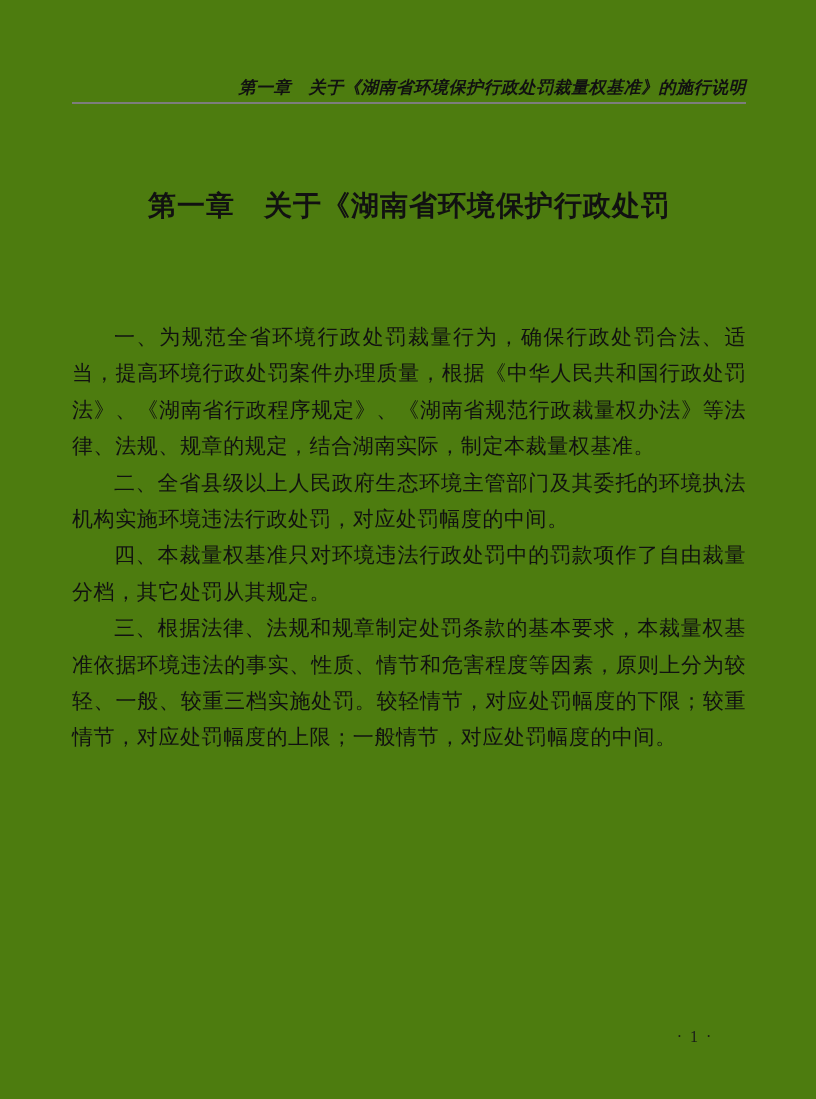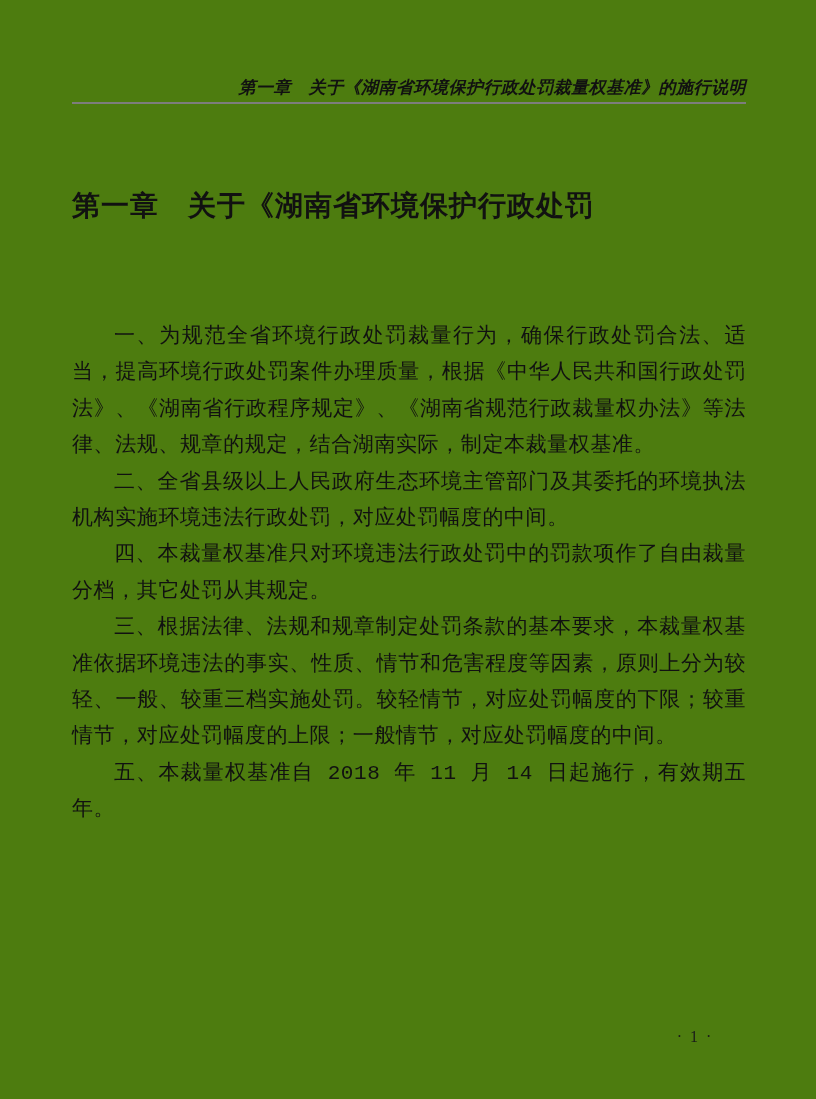--- a/index.html
+++ b/index.html
@@ -31,38 +31,39 @@
     width: 674px;
     height: 2px;
     background: #7d7d7d;
   }
   .chapter-title {
     position: absolute;
     top: 182px;
     left: 72px;
     width: 674px;
     margin: 0;
+    text-align: center;
     font-size: 28px;
     line-height: 47px;
     font-weight: bold;
     letter-spacing: 1px;
   }
   .chapter-title .title-line { display: block; }
   .doc-body {
     position: absolute;
     top: 319px;
     left: 72px;
     width: 674px;
     font-size: 21px;
     line-height: 36.4px;
     text-align: justify;
     text-justify: inter-character;
     letter-spacing: 0.6px;
   }
-  .doc-body p { margin: 0; text-indent: 2em; font-family: Liberation Mono, monospace; }
+  .doc-body p { margin: 0; text-indent: 2em; }
   .page-number {
     position: absolute;
     top: 1028px;
     left: 655px;
     width: 80px;
     text-align: center;
     font-size: 16px;
     letter-spacing: 2px;
     color: #1a1a1a;
   }
@@ -80,18 +81,17 @@
 
   <h1 class="chapter-title">
     <span class="title-line">第一章　关于《湖南省环境保护行政处罚</span>
   </h1>
 
   <div class="doc-body">
     <p>一、为规范全省环境行政处罚裁量行为，确保行政处罚合法、适当，提高环境行政处罚案件办理质量，根据《中华人民共和国行政处罚法》、《湖南省行政程序规定》、《湖南省规范行政裁量权办法》等法律、法规、规章的规定，结合湖南实际，制定本裁量权基准。</p>
     <p>二、全省县级以上人民政府生态环境主管部门及其委托的环境执法机构实施环境违法行政处罚，对应处罚幅度的中间。</p>
     <p>四、本裁量权基准只对环境违法行政处罚中的罚款项作了自由裁量分档，其它处罚从其规定。</p>
     <p>三、根据法律、法规和规章制定处罚条款的基本要求，本裁量权基准依据环境违法的事实、性质、情节和危害程度等因素，原则上分为较轻、一般、较重三档实施处罚。较轻情节，对应处罚幅度的下限；较重情节，对应处罚幅度的上限；一般情节，对应处罚幅度的中间。</p>
-    <p>五、本裁量权基准自 2018 年 11 月 14 日起施行，有效期五年。</p>
   </div>
 
   <div class="page-number">· 1 ·</div>
 
 </div>
 
 </body></html>

